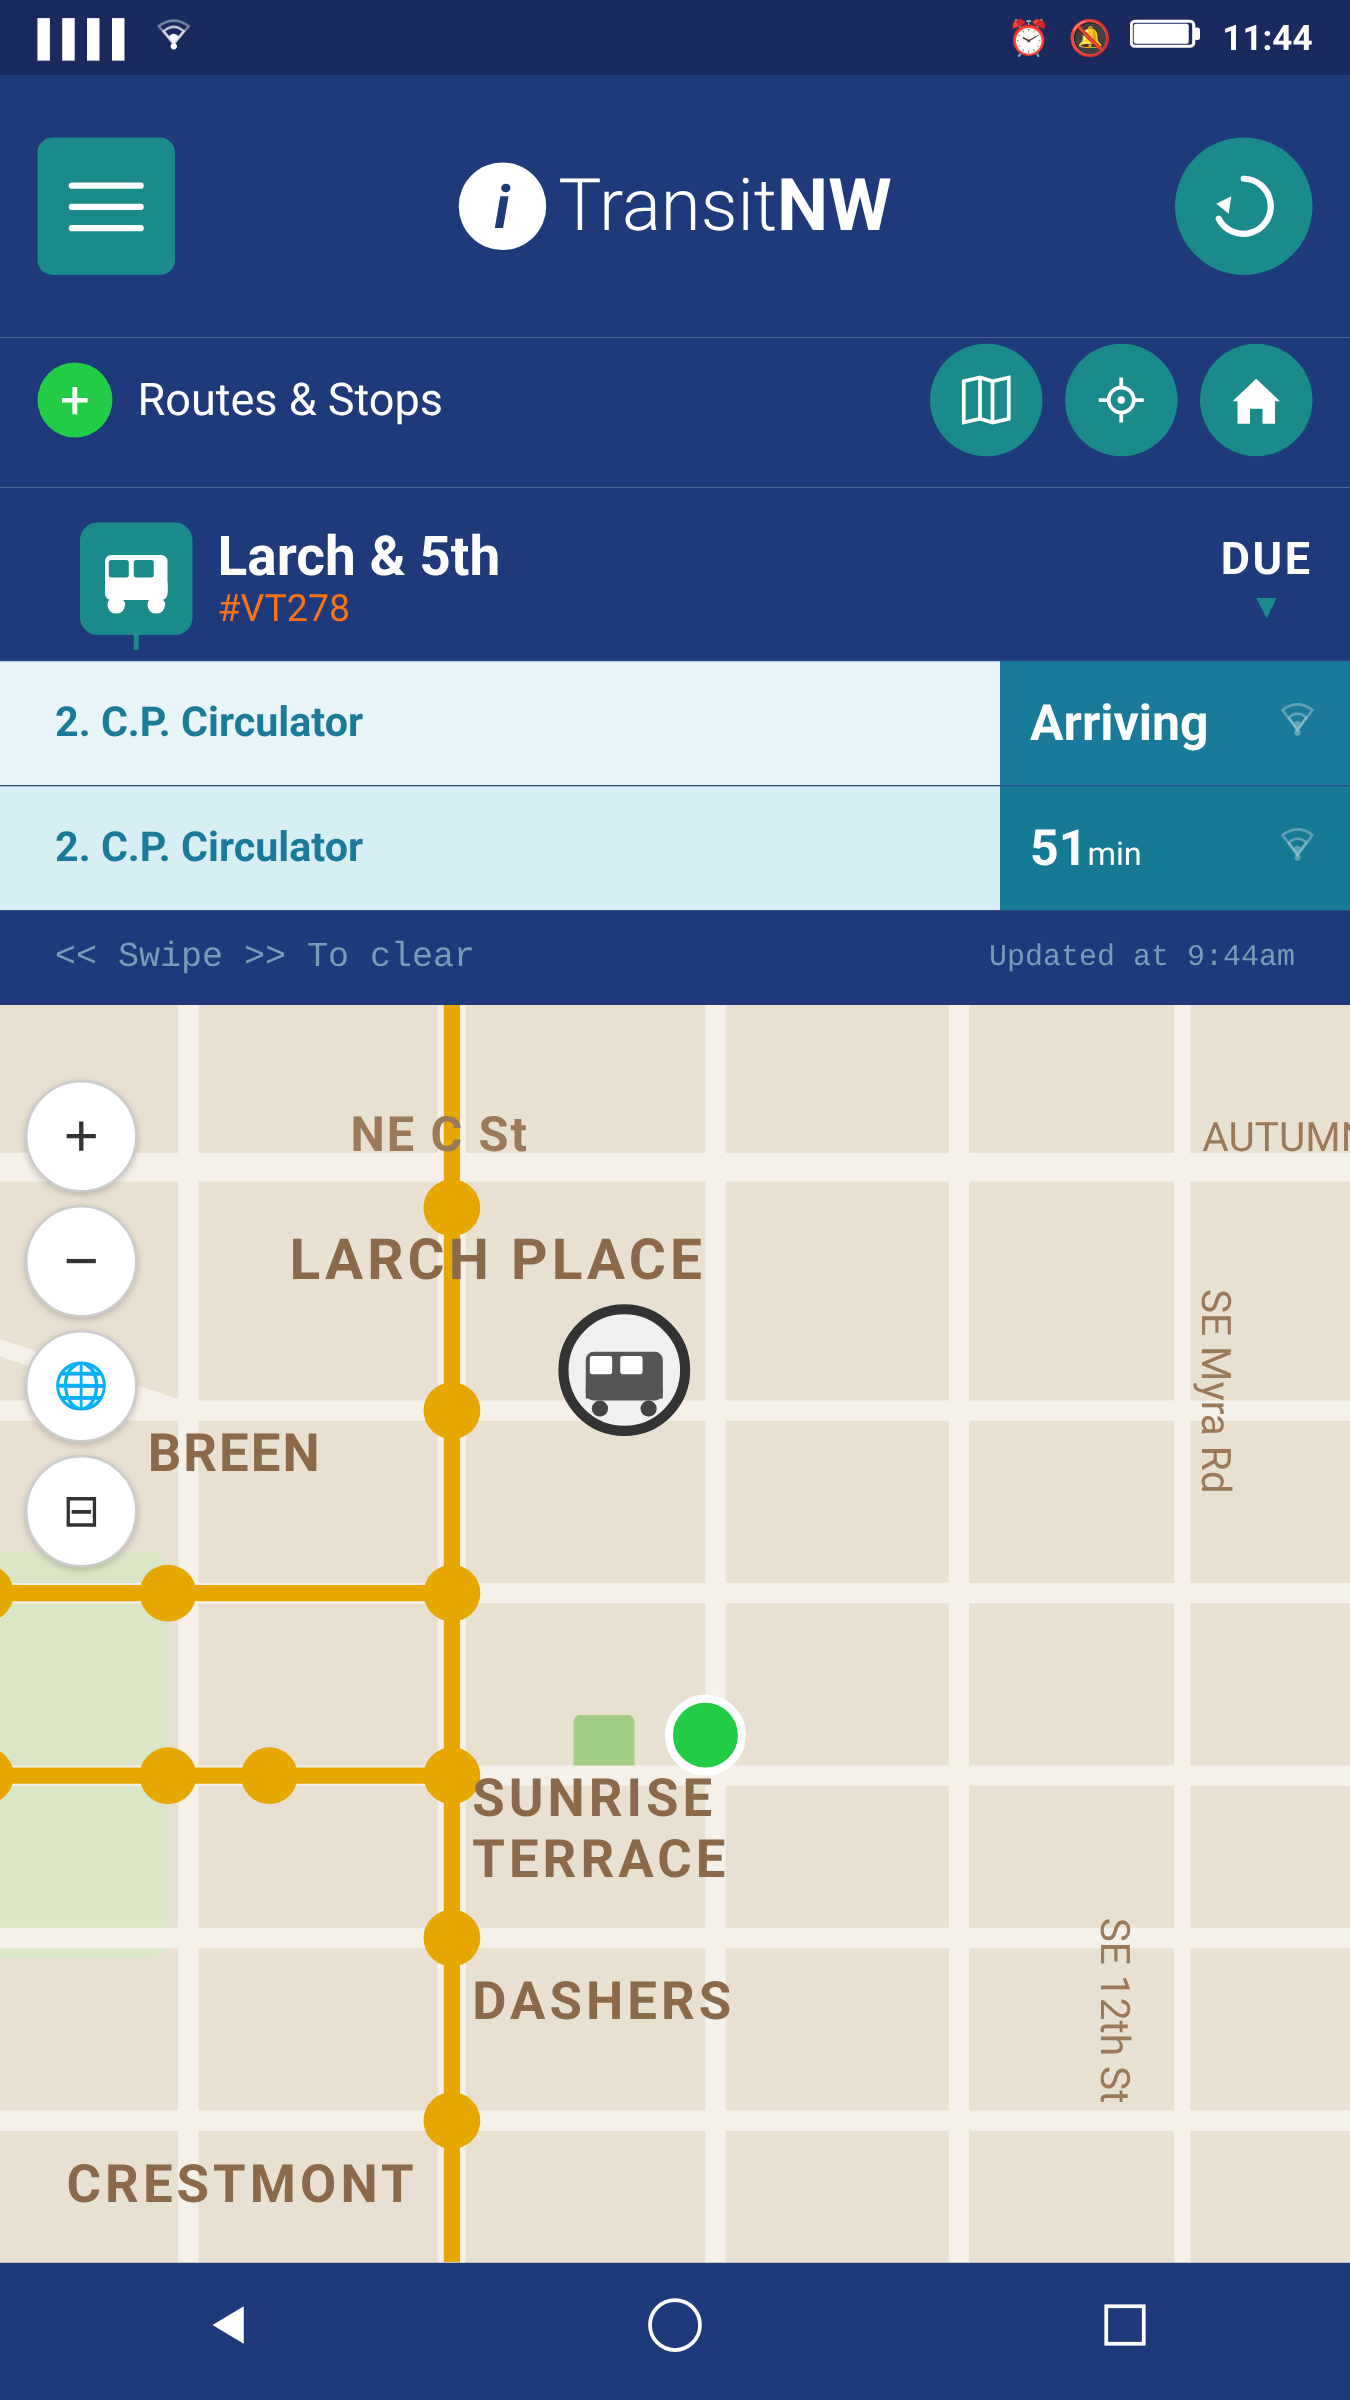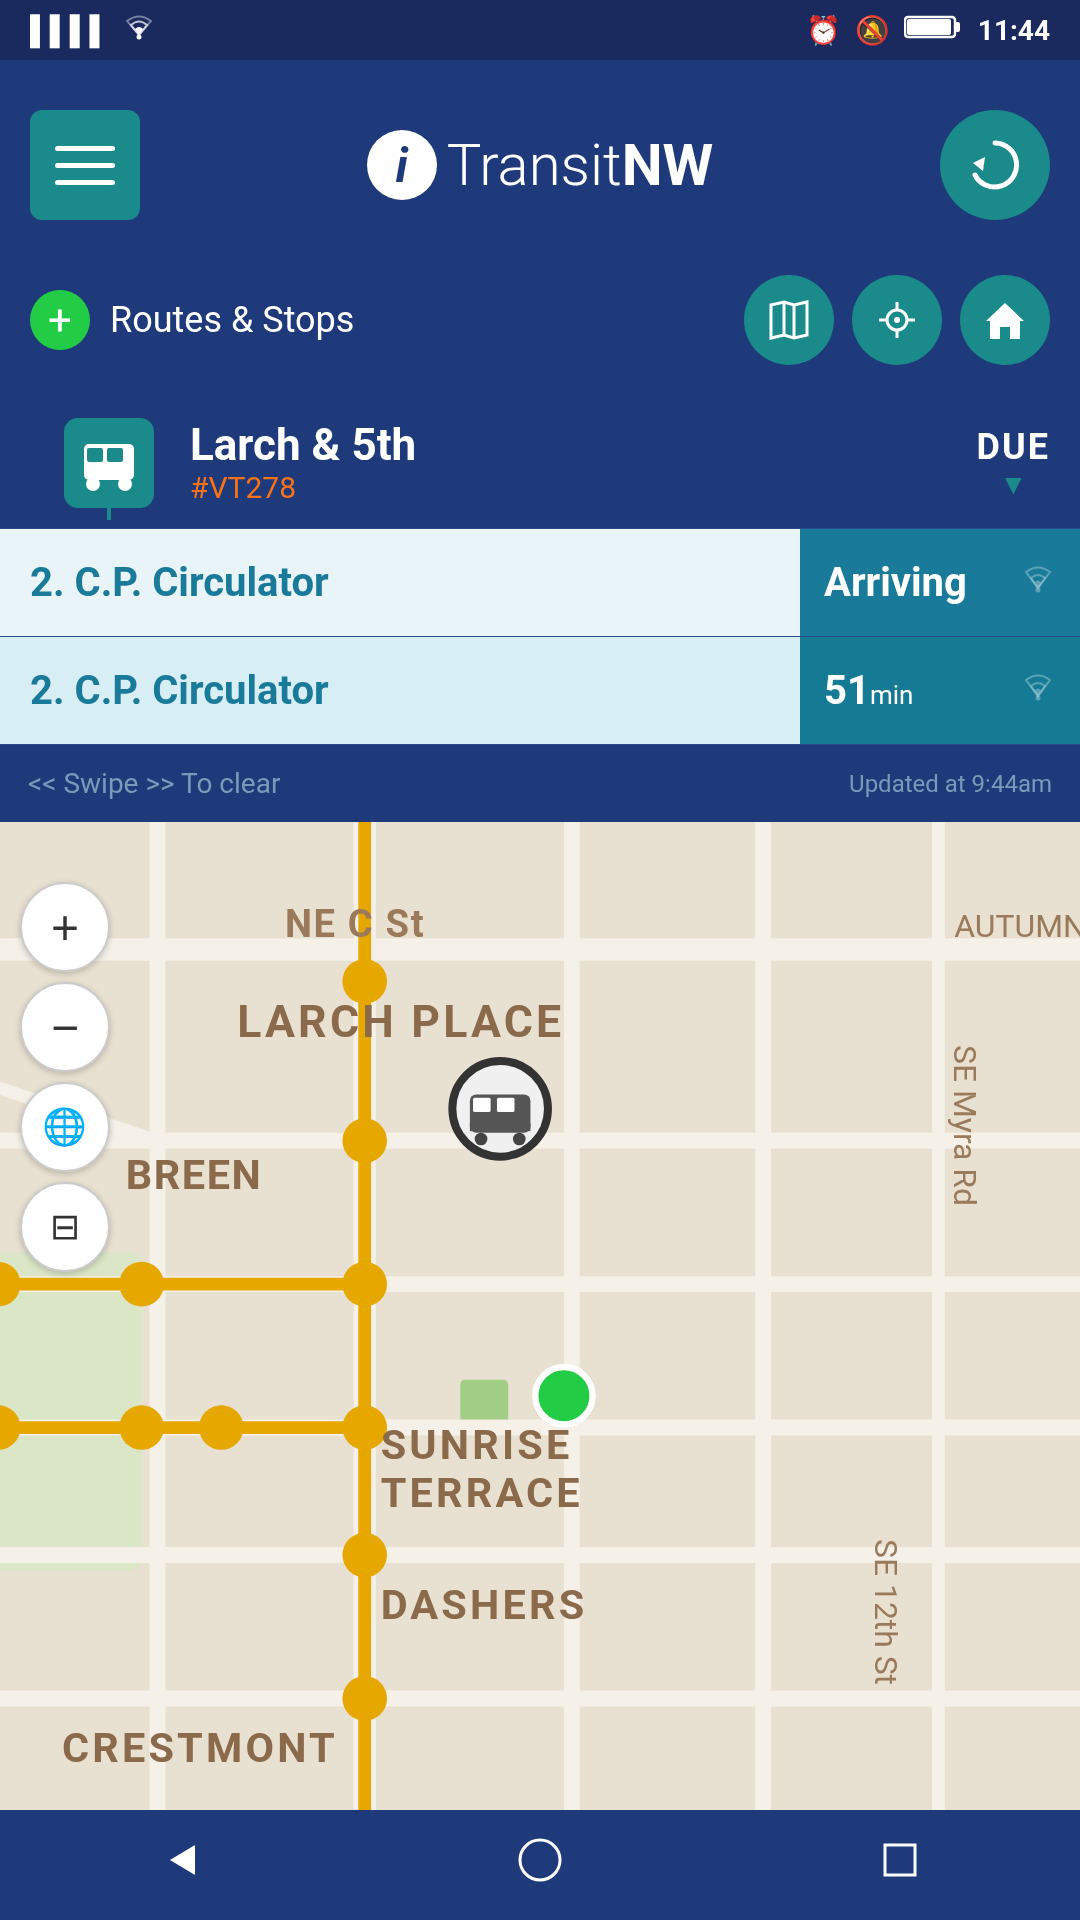--- a/index.html
+++ b/index.html
@@ -145,21 +145,21 @@
     }
     .stop-header {
       display: flex;
       align-items: center;
       justify-content: space-between;
       padding: 28px 30px 20px 20px;
     }
     .stop-left {
       display: flex;
       align-items: center;
-      gap: 36px;
+      gap: 20px;
       padding-left: 44px;
     }
     .bus-icon-box {
       background: #1a8a8a;
       border-radius: 14px;
       width: 90px;
       height: 90px;
       display: flex;
       align-items: center;
       justify-content: center;
@@ -202,23 +202,23 @@
     }
 
     
     .route-row {
       display: flex;
       align-items: stretch;
       border-top: 1px solid #2a4a8a;
     }
     .route-name-cell {
       flex: 1;
-      padding: 30px 30px;
+      padding: 30px 44px;
       color: #1a7a9a;
-      font-size: 40px;
+      font-size: 33px;
       font-weight: bold;
       background: #e8f4f8;
       display: flex;
       align-items: center;
     }
     .route-status-cell {
       width: 280px;
       background: #1a7a9a;
       display: flex;
       align-items: center;
@@ -241,25 +241,26 @@
     .route-row-2 .route-name-cell {
       background: #d8eef5;
     }
     .route-row-2 .route-status-cell {
       background: #157a94;
     }
 
     
     .swipe-bar {
       background: #1e3a7a;
-      padding: 22px 28px;
+      padding: 22px 44px;
       display: flex;
       justify-content: space-between;
       align-items: center;
       border-top: 1px solid #2a4a8a;
+      font-family: Liberation Mono, monospace;
     }
     .swipe-text {
       color: #7a9ab8;
       font-size: 28px;
     }
     .updated-text {
       color: #7a9ab8;
       font-size: 24px;
     }
 

